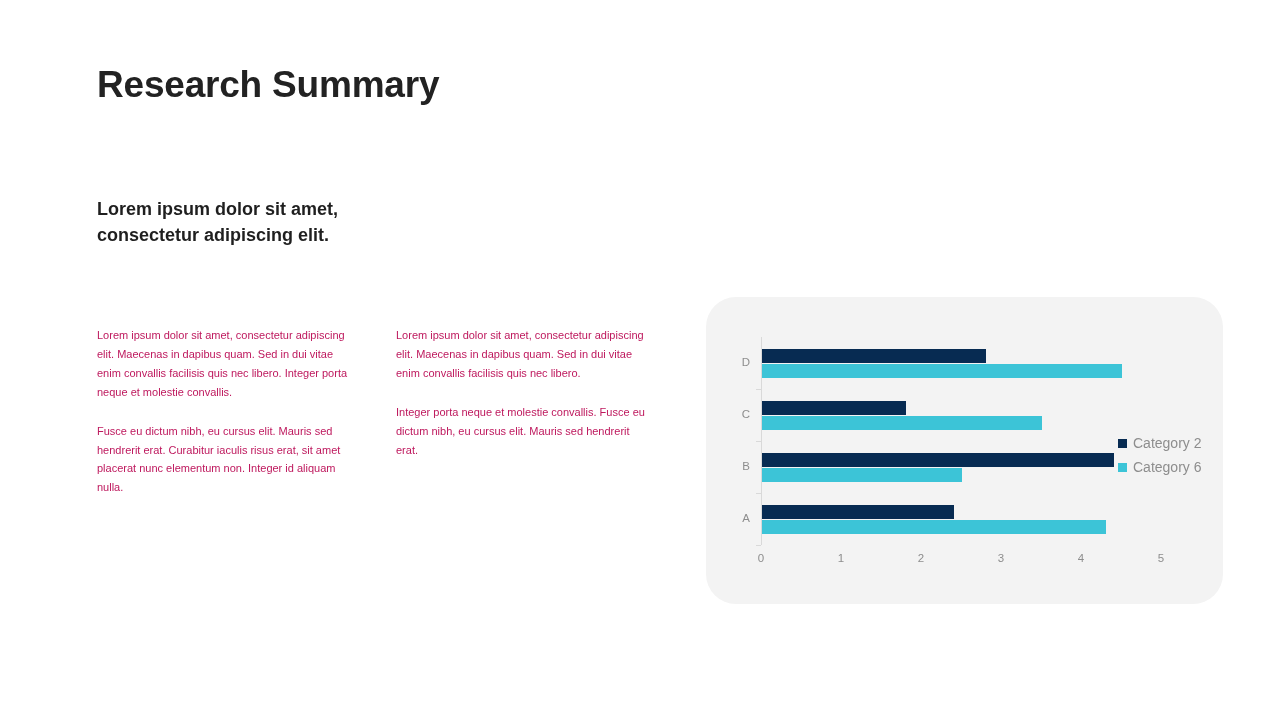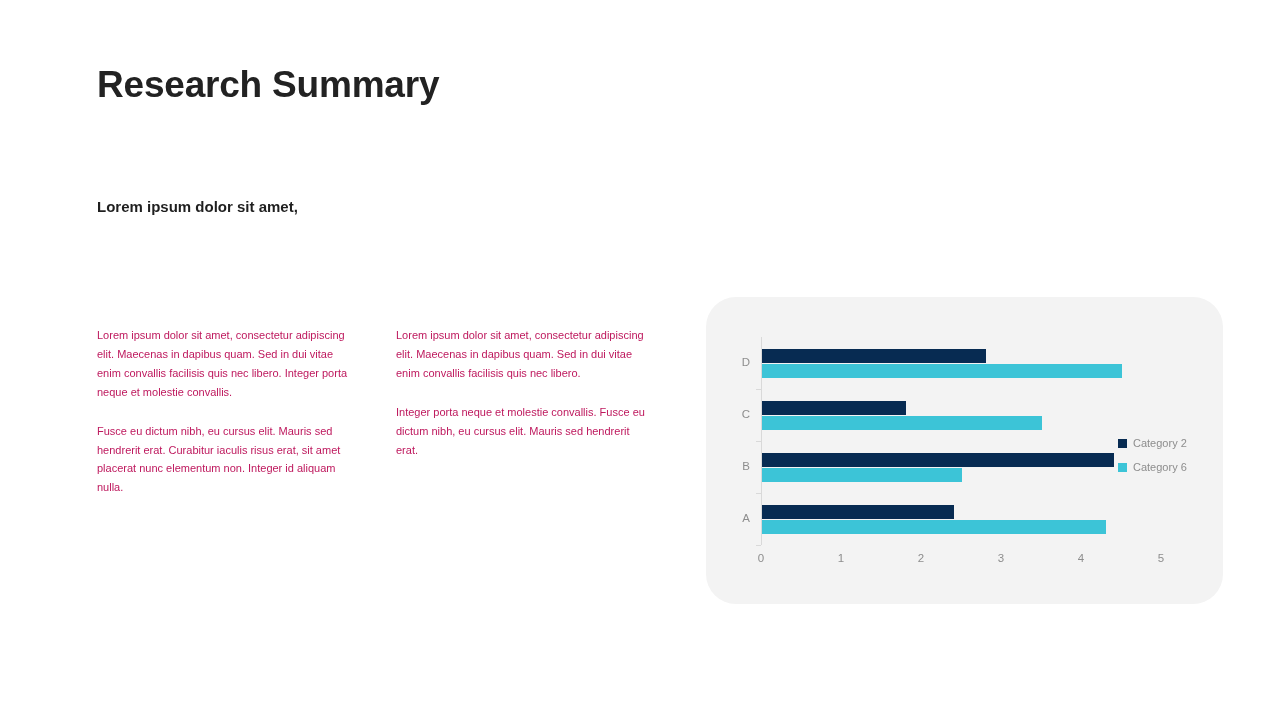--- a/index.html
+++ b/index.html
@@ -28,21 +28,21 @@
     line-height: 1.15;
     white-space: nowrap;
   }
 
   
   .slide-subtitle {
     position: absolute;
     left: 97px;
     top: 196px;
     width: 420px;
-    font-size: 15px;
+    font-size: 18px;
     font-weight: 600;
     color: #1f1f1f;
     line-height: 1.47;
   }
   .slide-subtitle .line { display: block; }
 
   
   .body-col {
     position: absolute;
     top: 326px;
@@ -149,33 +149,34 @@
     align-items: center;
     height: 24px;
   }
   .legend-swatch {
     width: 9px;
     height: 9px;
     margin-right: 6px;
     flex: 0 0 auto;
   }
   .legend-label {
-    font-size: 11px;
+    font-size: 14px;
     color: #8d8d8d;
     line-height: 1;
     white-space: nowrap;
   }
 </style>
 </head>
 <body>
 
 <div class="slide-title">Research Summary</div>
 
 <div class="slide-subtitle">
   <span class="line">Lorem ipsum dolor sit amet,</span>
+  <span class="line">consectetur adipiscing elit.</span>
 </div>
 
 <div class="body-col col-1">
   <p>Lorem ipsum dolor sit amet, consectetur adipiscing elit. Maecenas in dapibus quam. Sed in dui vitae enim convallis facilisis quis nec libero. Integer porta neque et molestie convallis.</p>
   <p>Fusce eu dictum nibh, eu cursus elit. Mauris sed hendrerit erat. Curabitur iaculis risus erat, sit amet placerat nunc elementum non. Integer id aliquam nulla.</p>
 </div>
 
 <div class="body-col col-2">
   <p>Lorem ipsum dolor sit amet, consectetur adipiscing elit. Maecenas in dapibus quam. Sed in dui vitae enim convallis facilisis quis nec libero.</p>
   <p>Integer porta neque et molestie convallis. Fusce eu dictum nibh, eu cursus elit. Mauris sed hendrerit erat.</p>

